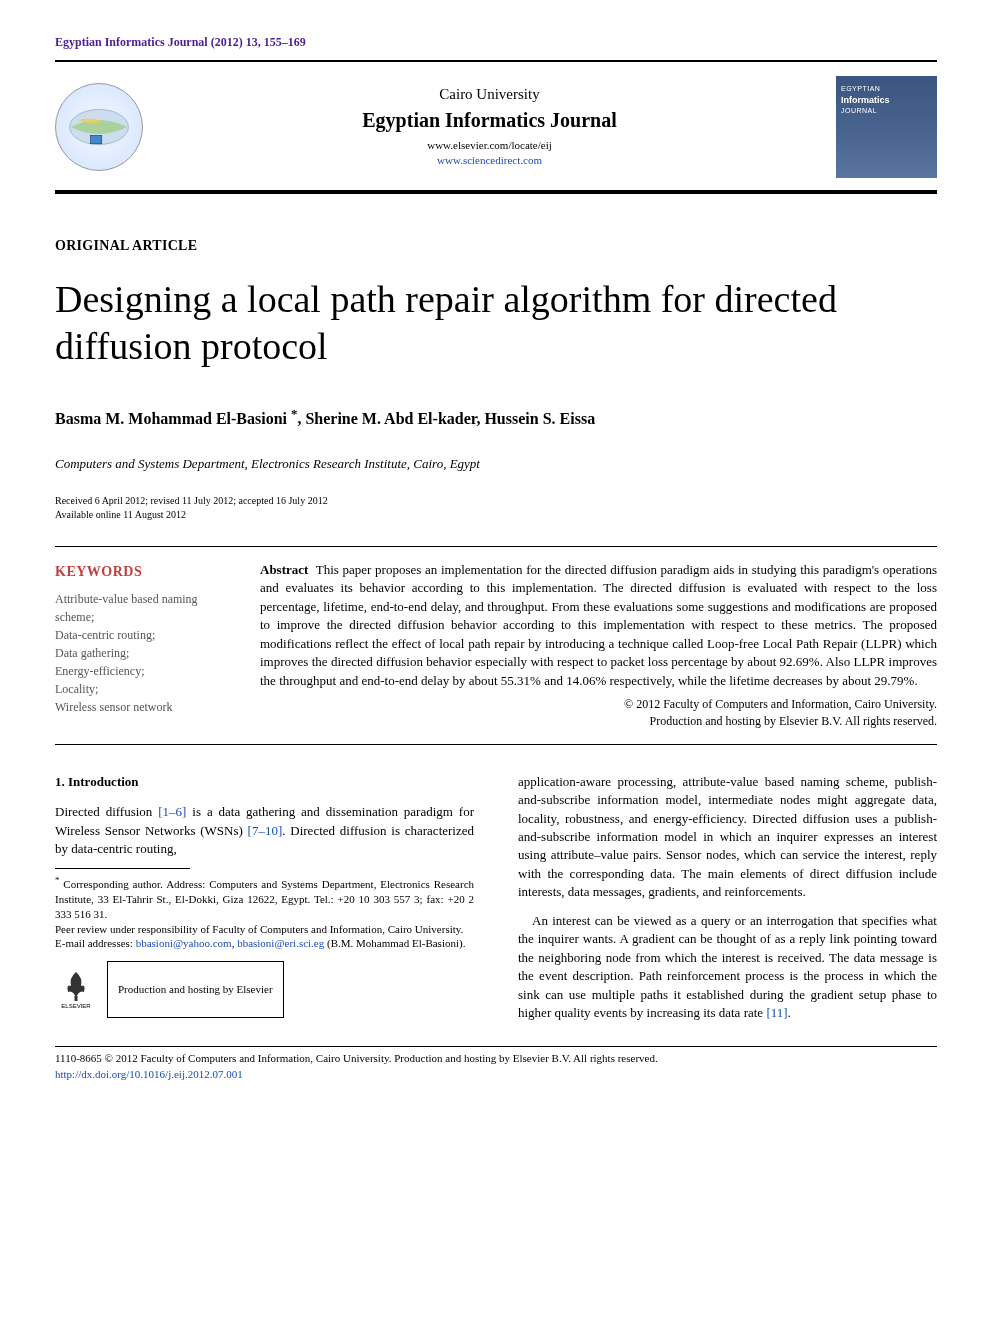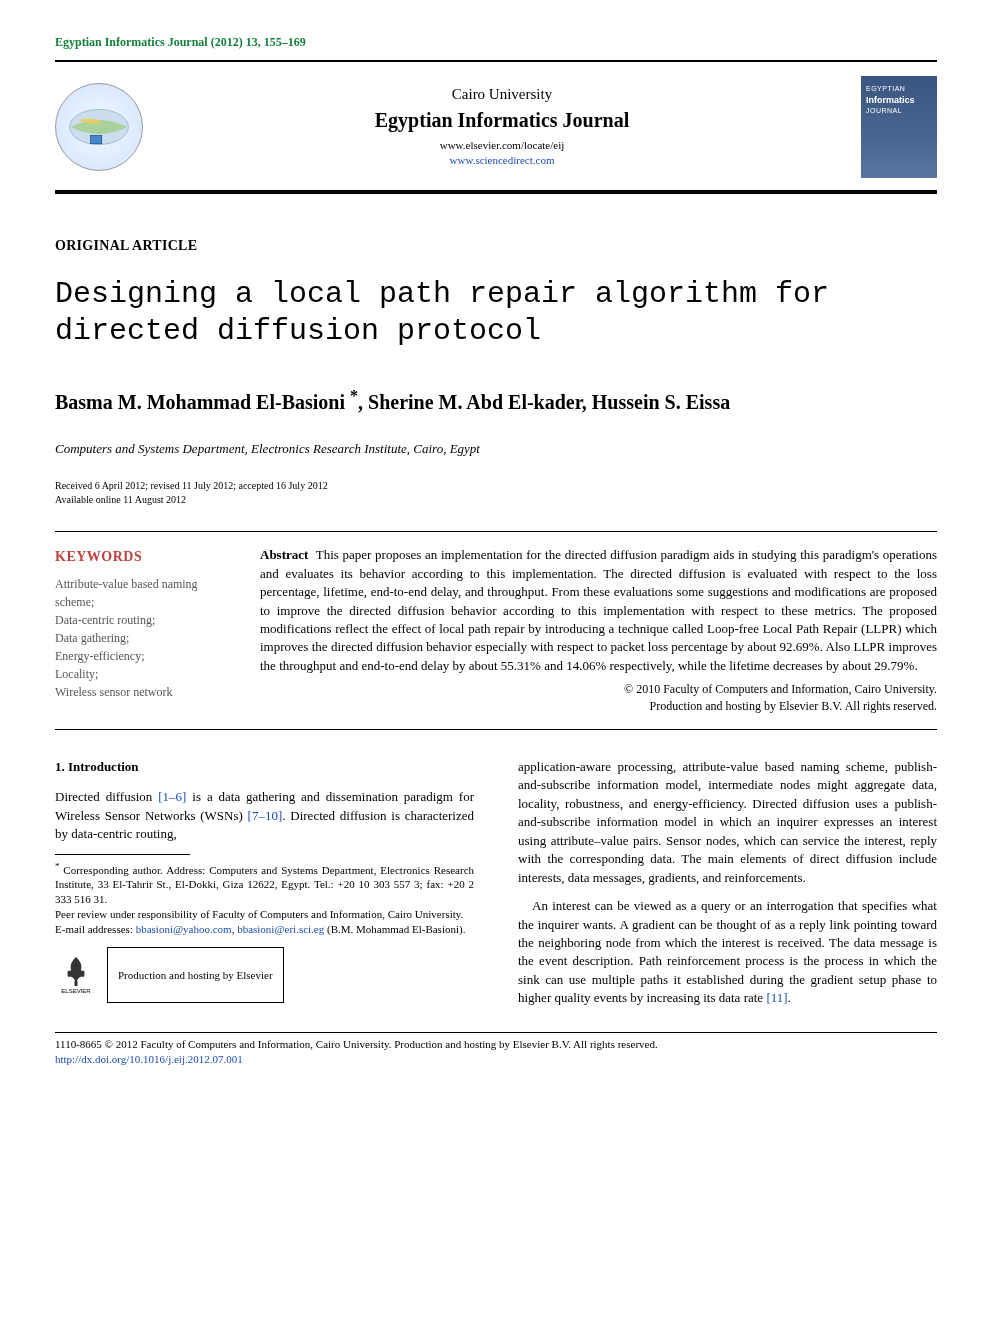--- a/index.html
+++ b/index.html
@@ -6,21 +6,21 @@
     body {
       width: 992px;
       height: 1323px;
       background: #fff;
       font-family: Georgia, 'Times New Roman', serif;
       color: #000;
       padding: 35px 55px 30px 55px;
       font-size: 14px;
     }
     .running-header {
-      color: #15803d;
+      color: #4c1d95;
       font-size: 12px;
       font-weight: bold;
       margin-bottom: 10px;
     }
     .rule-thin { height: 1.5px; background: #000; margin-bottom: 4px; }
     .rule-thick { height: 4px; background: #000; margin-top: 4px; margin-bottom: 18px; }
     .masthead {
       display: flex;
       align-items: center;
       gap: 8px;
@@ -39,48 +39,48 @@
     .logo-left svg { width: 70px; height: 50px; }
     .masthead-center {
       flex: 1;
       text-align: center;
     }
     .masthead-center .uni { font-size: 15px; margin-bottom: 6px; }
     .masthead-center .jname { font-size: 20px; font-weight: bold; margin-bottom: 6px; }
     .masthead-center .urls { font-size: 11px; line-height: 1.3; }
     .masthead-center .urls a { color: #1a4db3; text-decoration: none; }
     .cover-thumb {
-      width: 76px; height: 102px;
+      width: 101px; height: 102px;
       background: linear-gradient(180deg, #3a5580 0%, #4a6590 60%, #5a75a0 100%);
       flex-shrink: 0;
       color: #fff;
       font-size: 8px;
       padding: 8px 5px;
       font-family: Arial, sans-serif;
       text-align: left;
       line-height: 1.3;
     }
     .cover-thumb .ct1 { font-size: 7px; letter-spacing: 0.5px; }
     .cover-thumb .ct2 { font-weight: bold; font-size: 9px; margin-top: 2px; }
     .article-type {
       font-weight: bold;
       font-size: 14px;
       margin-bottom: 22px;
       letter-spacing: 0.3px;
       margin-top: 44px;
     }
     .title {
-      font-size: 30px;
+      font-size: 38px;
       line-height: 1.25;
       font-weight: normal;
       margin-bottom: 36px;
-      font-family: Liberation Mono, monospace;
+      font-family: Liberation Serif, serif;
     }
     .authors {
-      font-size: 20px;
+      font-size: 16px;
       font-weight: bold;
       margin-bottom: 28px;
     }
     .affil {
       font-style: italic;
       font-size: 13px;
       margin-bottom: 22px;
     }
     .dates {
       font-size: 10px;
@@ -228,21 +228,21 @@
 Data gathering;
 Energy-efficiency;
 Locality;
 Wireless sensor network</div>
   </div>
   <div class="abstract-col">
     <div>
       <span class="ab-label">Abstract</span>&nbsp;&nbsp;<span>This paper proposes an implementation for the directed diffusion paradigm aids in studying this paradigm's operations and evaluates its behavior according to this implementation. The directed diffusion is evaluated with respect to the loss percentage, lifetime, end-to-end delay, and throughput. From these evaluations some suggestions and modifications are proposed to improve the directed diffusion behavior according to this implementation with respect to these metrics. The proposed modifications reflect the effect of local path repair by introducing a technique called Loop-free Local Path Repair (LLPR) which improves the directed diffusion behavior especially with respect to packet loss percentage by about 92.69%. Also LLPR improves the throughput and end-to-end delay by about 55.31% and 14.06% respectively, while the lifetime decreases by about 29.79%.</span>
     </div>
     <div class="copyright">
-      <div>© 2010 Faculty of Computers and Information, Cairo University.</div>
+      <div>© 2012 Faculty of Computers and Information, Cairo University.</div>
       <div>Production and hosting by Elsevier B.V. All rights reserved.</div>
     </div>
   </div>
 </div>
 
 <div class="body-cols">
   <div>
     <div class="sec-head">1. Introduction</div>
     <div class="para">
       <span>Directed diffusion </span><a class="ref">[1–6]</a><span> is a data gathering and dissemination paradigm for Wireless Sensor Networks (WSNs) </span><a class="ref">[7–10]</a><span>. Directed diffusion is characterized by data-centric routing,</span>

